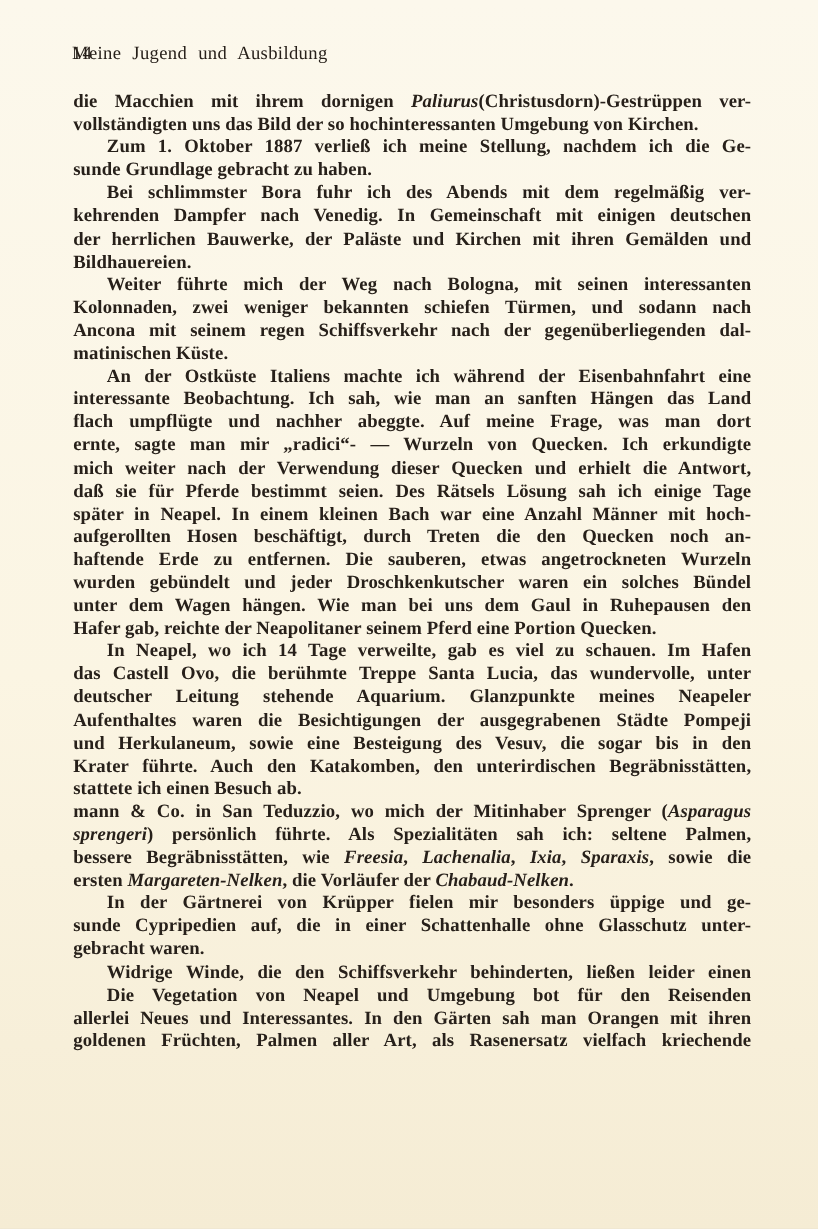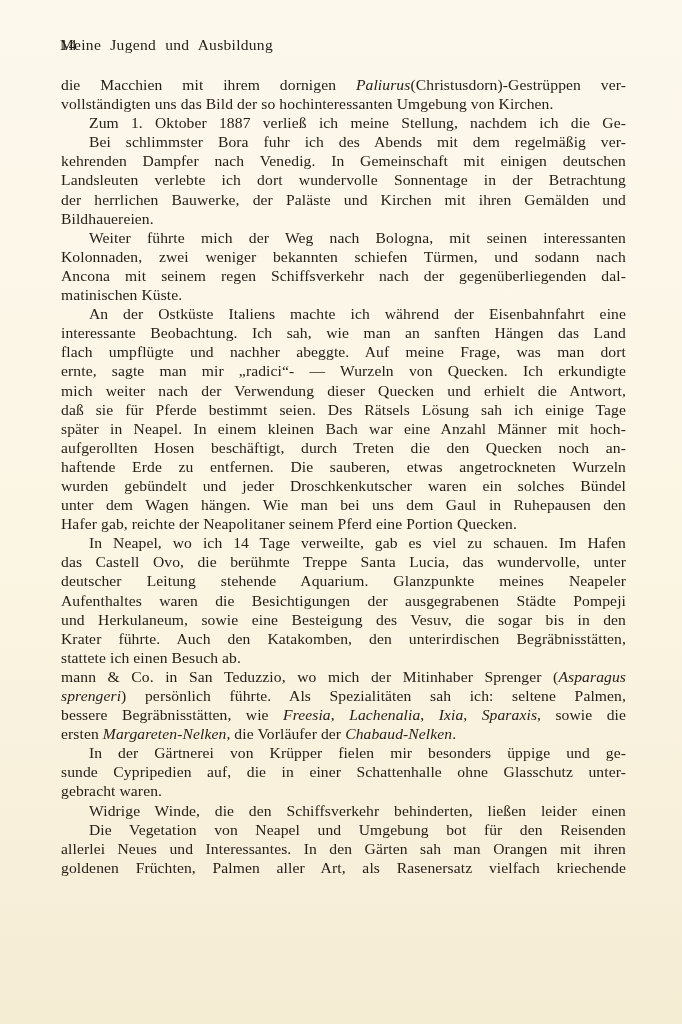--- a/index.html
+++ b/index.html
@@ -42,21 +42,21 @@
   }
   .text-block {
     position: absolute;
     left: 61px;
     top: 75px;
     width: 565px;
     font-size: 15.6px;
     line-height: 19.1px;
     letter-spacing: 0.1px;
   }
-  .paragraph { margin: 0; }
+  .paragraph { margin: 0; font-weight: bold; }
   .line {
     text-align: justify;
     text-align-last: justify;
     white-space: normal;
   }
   .line.last { text-align-last: left; }
   .line.indent { text-indent: 28px; }
   .it { font-style: italic; }
 </style>
 </head>
@@ -67,25 +67,25 @@
     <span class="pagenum">14</span>
     <span class="running-title">Meine Jugend und Ausbildung</span>
   </div>
   <div class="text-block">
       <div class="paragraph">
         <div class="line"><span>die Macchien mit ihrem dornigen </span><span class="it">Paliurus</span><span>(Christusdorn)-Gestrüppen ver-</span></div>
         <div class="line last"><span>vollständigten uns das Bild der so hochinteressanten Umgebung von Kirchen.</span></div>
       </div>
       <div class="paragraph">
         <div class="line indent"><span>Zum 1. Oktober 1887 verließ ich meine Stellung, nachdem ich die Ge-</span></div>
+        <div class="line last"><span>sunde Grundlage gebracht zu haben.</span></div>
       </div>
       <div class="paragraph">
         <div class="line indent"><span>Bei schlimmster Bora fuhr ich des Abends mit dem regelmäßig ver-</span></div>
         <div class="line"><span>kehrenden Dampfer nach Venedig. In Gemeinschaft mit einigen deutschen</span></div>
-        <div class="line"><span>Landsleuten verlebte ich dort wundervolle Sonnentage in der Betrachtung</span></div>
         <div class="line"><span>der herrlichen Bauwerke, der Paläste und Kirchen mit ihren Gemälden und</span></div>
         <div class="line last"><span>Bildhauereien.</span></div>
       </div>
       <div class="paragraph">
         <div class="line indent"><span>Weiter führte mich der Weg nach Bologna, mit seinen interessanten</span></div>
         <div class="line"><span>Kolonnaden, zwei weniger bekannten schiefen Türmen, und sodann nach</span></div>
         <div class="line"><span>Ancona mit seinem regen Schiffsverkehr nach der gegenüberliegenden dal-</span></div>
         <div class="line last"><span>matinischen Küste.</span></div>
       </div>
       <div class="paragraph">

